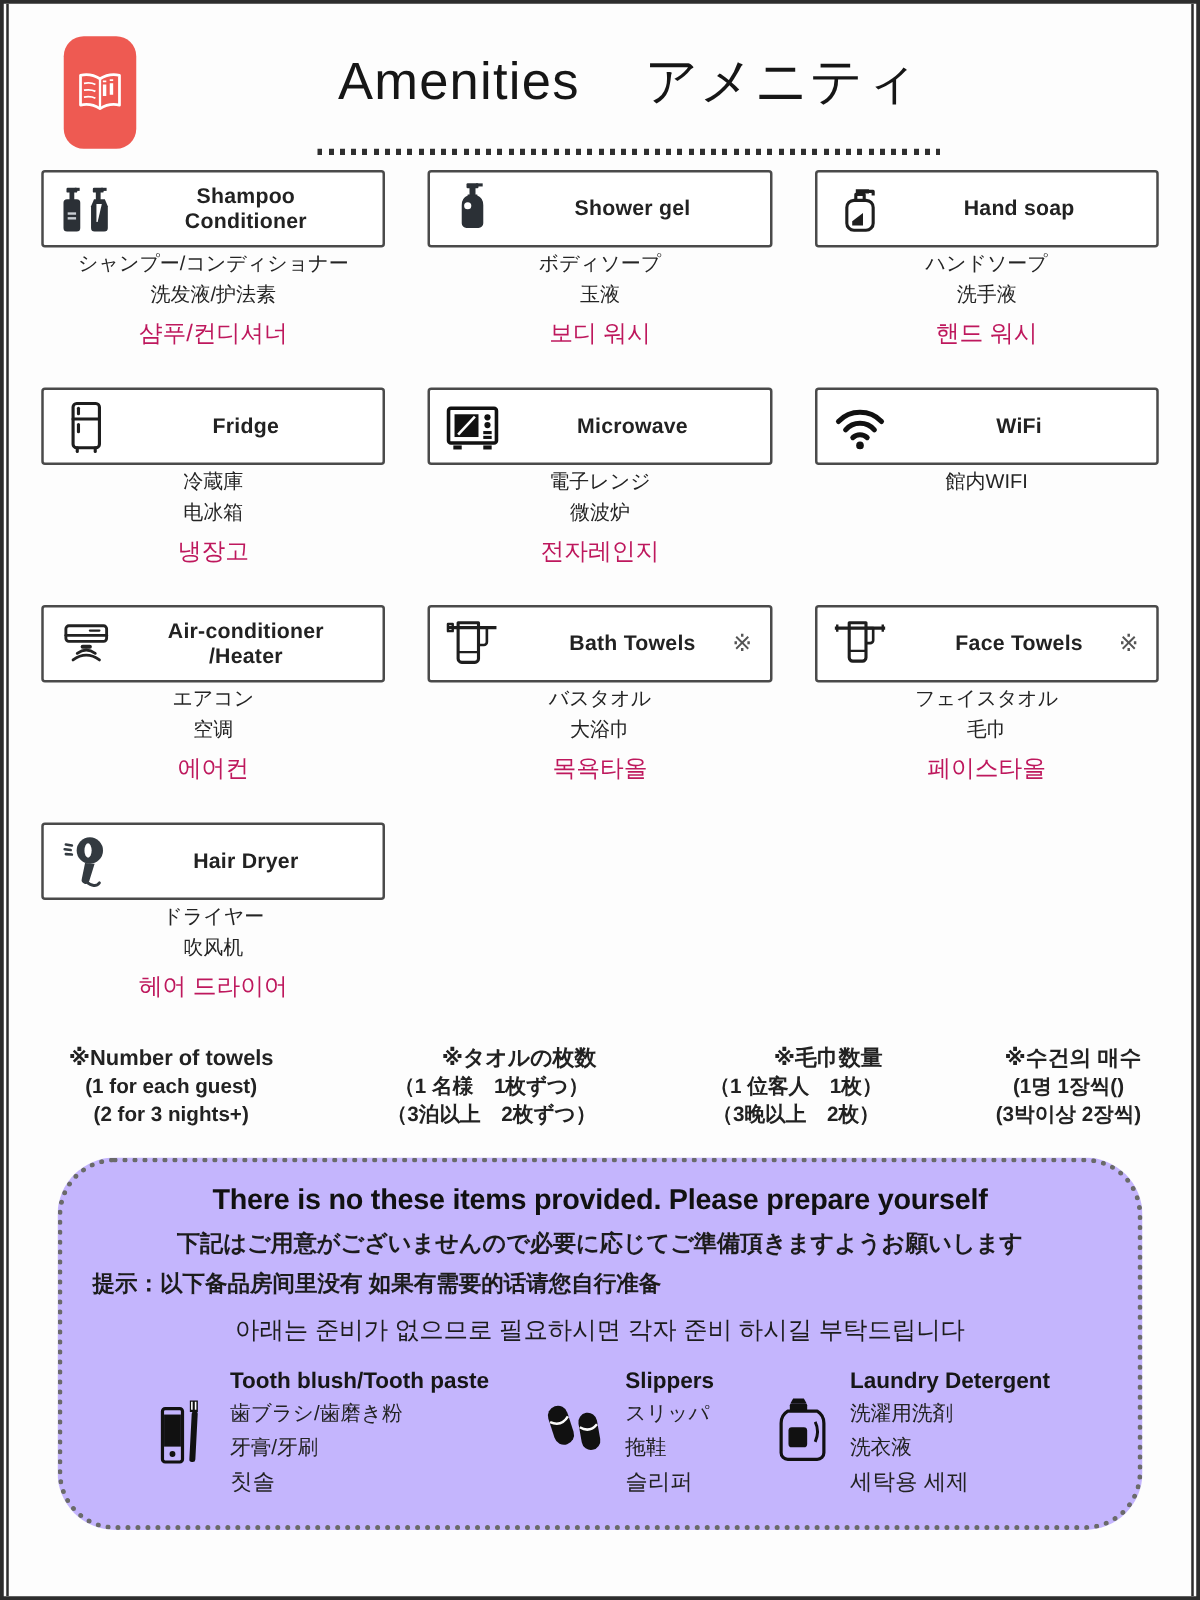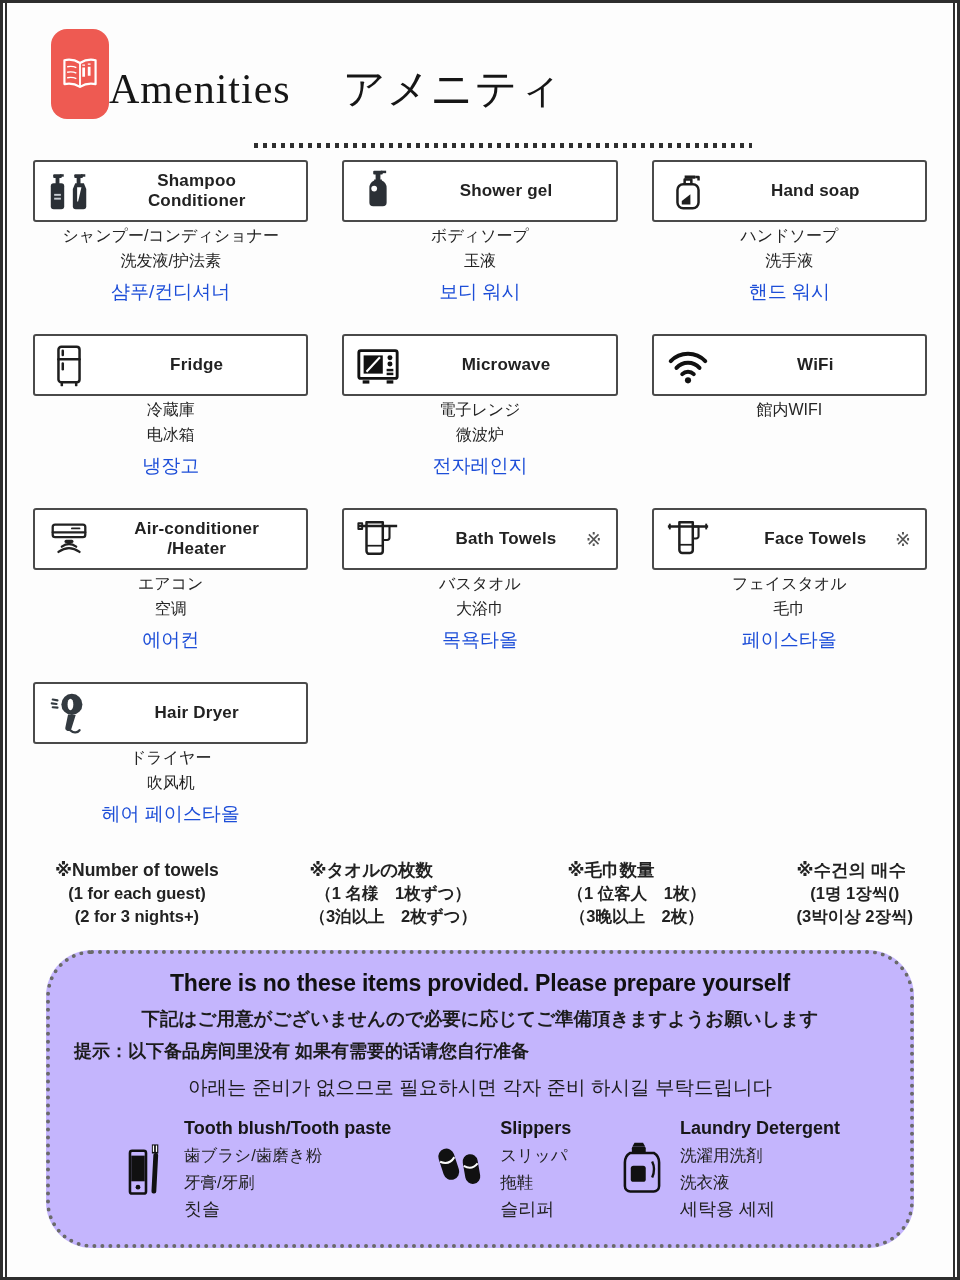--- a/index.html
+++ b/index.html
@@ -7,44 +7,44 @@
     position:relative;width:960px;height:1280px;box-sizing:border-box;
     background:#fdfdfd;margin:0 auto;overflow:hidden;
     border:3px solid #2e2e2e;
     box-shadow: inset 2px 0 0 #fff, inset -2px 0 0 #fff, inset 4px 0 0 #2e2e2e, inset -4px 0 0 #2e2e2e;
     font-family:"Liberation Sans","DejaVu Sans",sans-serif;color:#1d1d1d;
   }
   
   .header{display:flex;align-items:flex-start;padding:26px 60px 0 48px;}
   .app-icon{width:58px;height:90px;border-radius:16px;background:#ee5a52;
     display:flex;align-items:center;justify-content:center;flex:0 0 auto;}
-  .title-wrap{flex:1;margin-top:32px;font-family:Liberation Serif, serif;}
+  .title-wrap{flex:1;text-align:center;margin-top:8px;}
   .title{font-size:42px;font-weight:500;letter-spacing:1px;color:#161616;}
   .title .ja{margin-left:52px;}
   .dotted-sep{width:498px;height:5px;margin:26px auto 0;
     background:repeating-linear-gradient(90deg,#2f2f2f 0 4px,transparent 4px 9px);}
   
   .grid{display:grid;grid-template-columns:1fr 1fr 1fr;column-gap:34px;
     padding:12px 30px 0 30px;}
   .cell{height:174px;}
   .abox{position:relative;border:2px solid #4a4a4a;border-radius:3px;background:#fff;
     height:62px;display:flex;align-items:center;padding:0 8px;box-sizing:border-box;}
   .aicon{width:52px;flex:0 0 auto;display:flex;align-items:center;justify-content:center;}
   .aicon svg{width:46px;height:46px;}
   .albl{flex:1;text-align:center;font-weight:700;font-size:17px;line-height:1.18;
     white-space:pre-line;letter-spacing:.2px;color:#222;}
   .amark{position:absolute;right:14px;top:50%;transform:translateY(-50%);
     font-size:19px;color:#555;}
   .tr1{text-align:center;font-size:16px;line-height:23px;color:#242424;margin-top:2px;}
   .tr1:first-of-type{margin-top:10px;}
-  .tr2{text-align:center;font-size:19px;line-height:24px;color:#1d4ed8;margin-top:8px;}
+  .tr2{text-align:center;font-size:19px;line-height:24px;color:#be185d;margin-top:8px;}
   
   .notes{display:flex;justify-content:space-between;padding:2px 44px 0 52px;
     font-weight:600;color:#222;}
-  .note .nt{font-size:17.5px;line-height:24px;}
+  .note .nt{font-size:17.5px;line-height:24px;text-align:right;}
   .note .nl{font-size:16.5px;line-height:23px;text-align:center;}
   
   .notice{width:868px;height:298px;margin:22px auto 0;border:4px dotted #6a6a6a;
     border-radius:46px;box-sizing:border-box;padding:16px 24px 0;background:#c4b5fd;}
   .ntitle{text-align:center;font-size:23px;font-weight:800;letter-spacing:-.2px;color:#111;}
   .nja{text-align:center;font-size:18.5px;font-weight:700;margin-top:9px;color:#1c1c1c;}
   .nzh{text-align:left;font-size:18px;font-weight:700;margin-top:8px;color:#1c1c1c;}
   .nko{text-align:center;font-size:19.5px;font-weight:500;margin-top:11px;color:#1c1c1c;}
   .nitems{display:flex;justify-content:space-between;padding:14px 46px 0 44px;align-items:flex-end;}
   .nitem{display:flex;align-items:center;}
@@ -278,21 +278,21 @@
               <line x1="6" y1="14" x2="11" y2="14.6"></line>
               <line x1="7" y1="18" x2="12" y2="18.4"></line>
             </g>
           </svg>
         </span>
         <span class="albl">Hair Dryer</span>
         <span class="amark"></span>
       </div>
       <div class="tr1">ドライヤー</div>
       <div class="tr1">吹风机</div>
-      <div class="tr2">헤어 페이스타올</div>
+      <div class="tr2">헤어 드라이어</div>
     </div>
   </div>
 
   <div class="notes">
     <div class="note">
       <div class="nt">※Number of towels</div>
       <div class="nl">(1 for each guest)</div>
       <div class="nl">(2 for 3 nights+)</div>
     </div>
     <div class="note">

